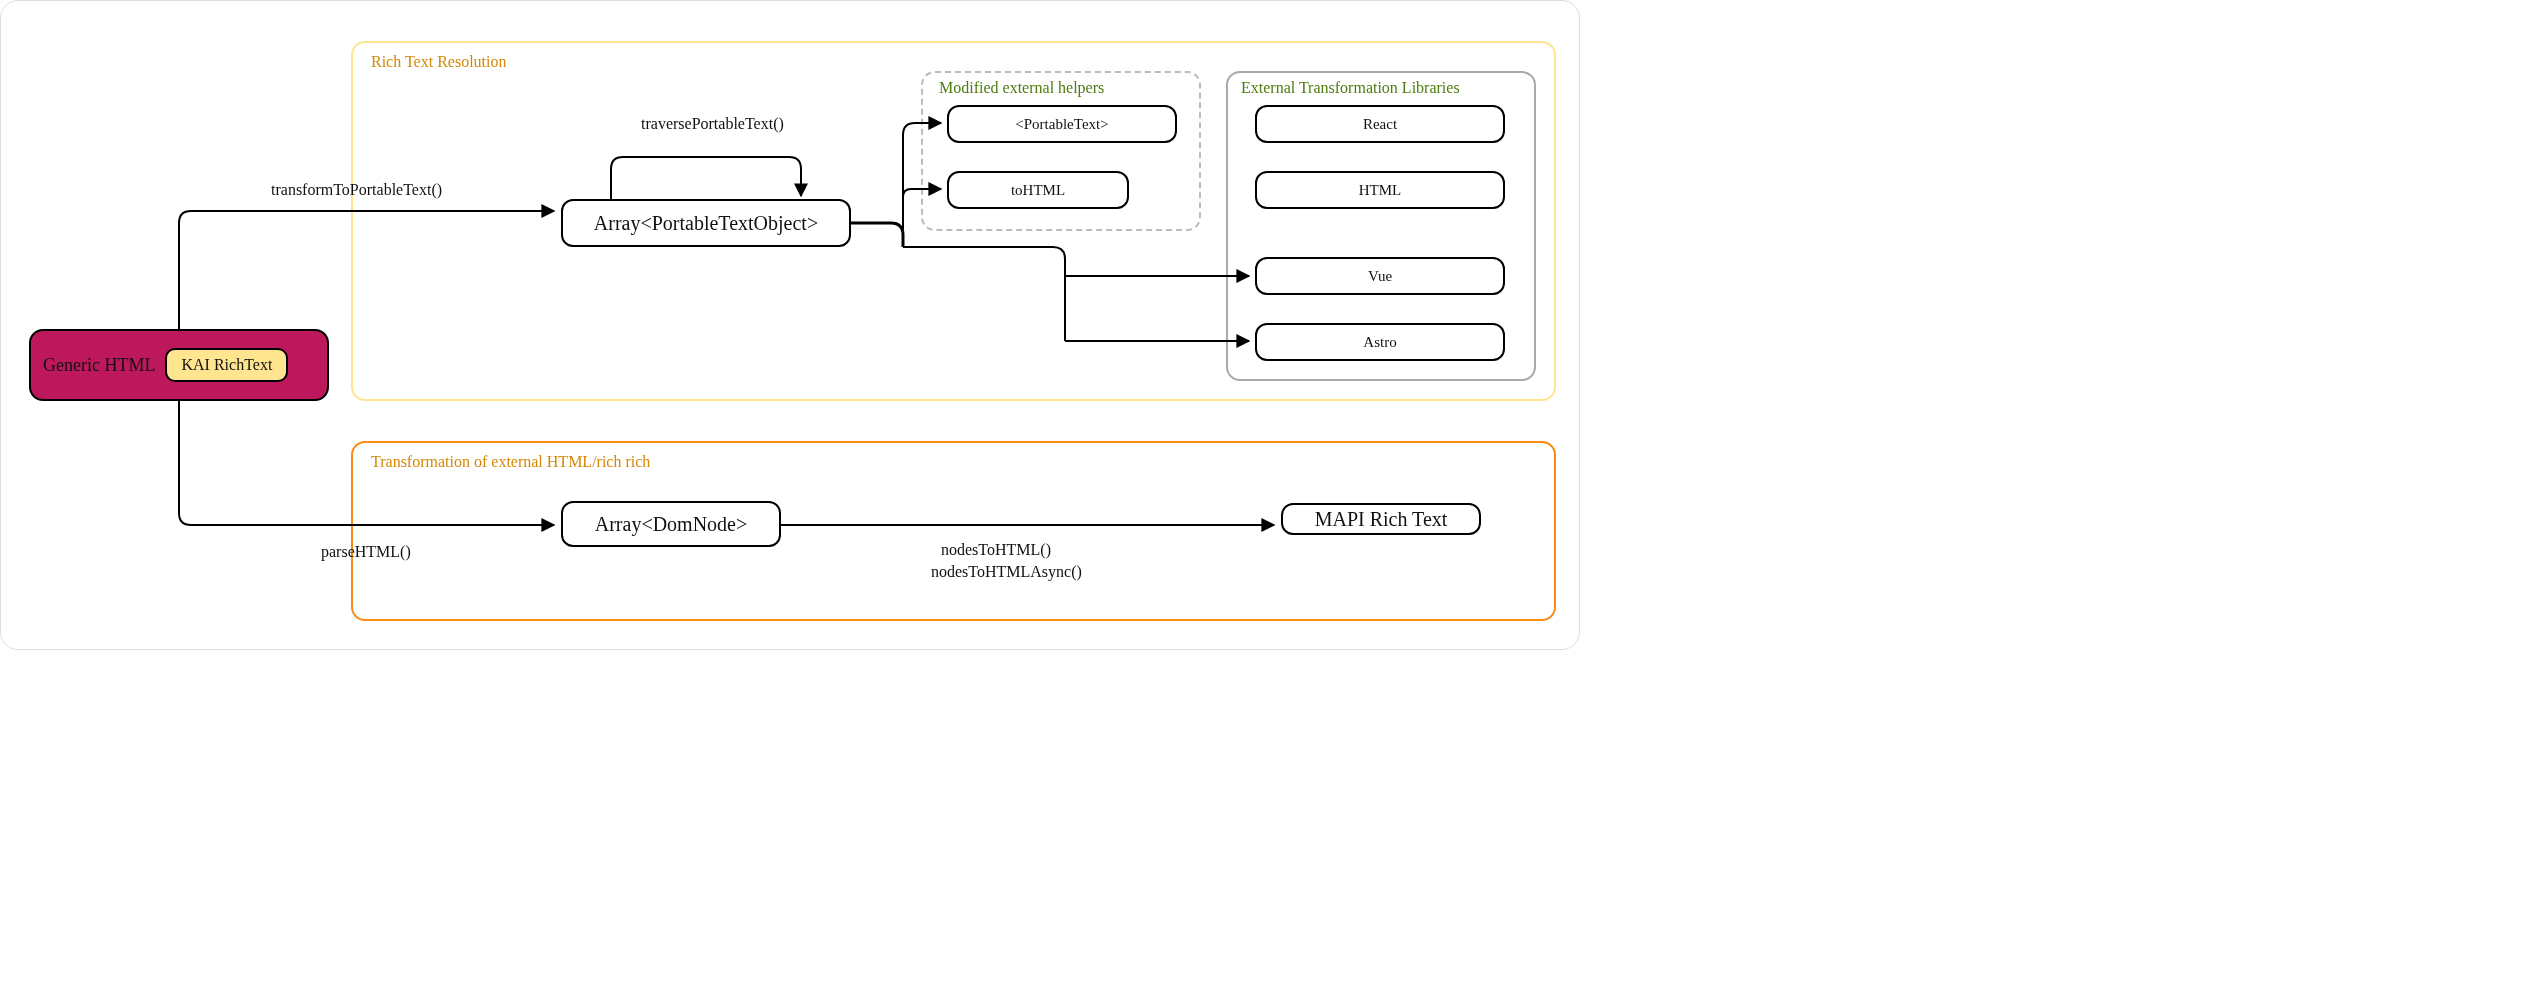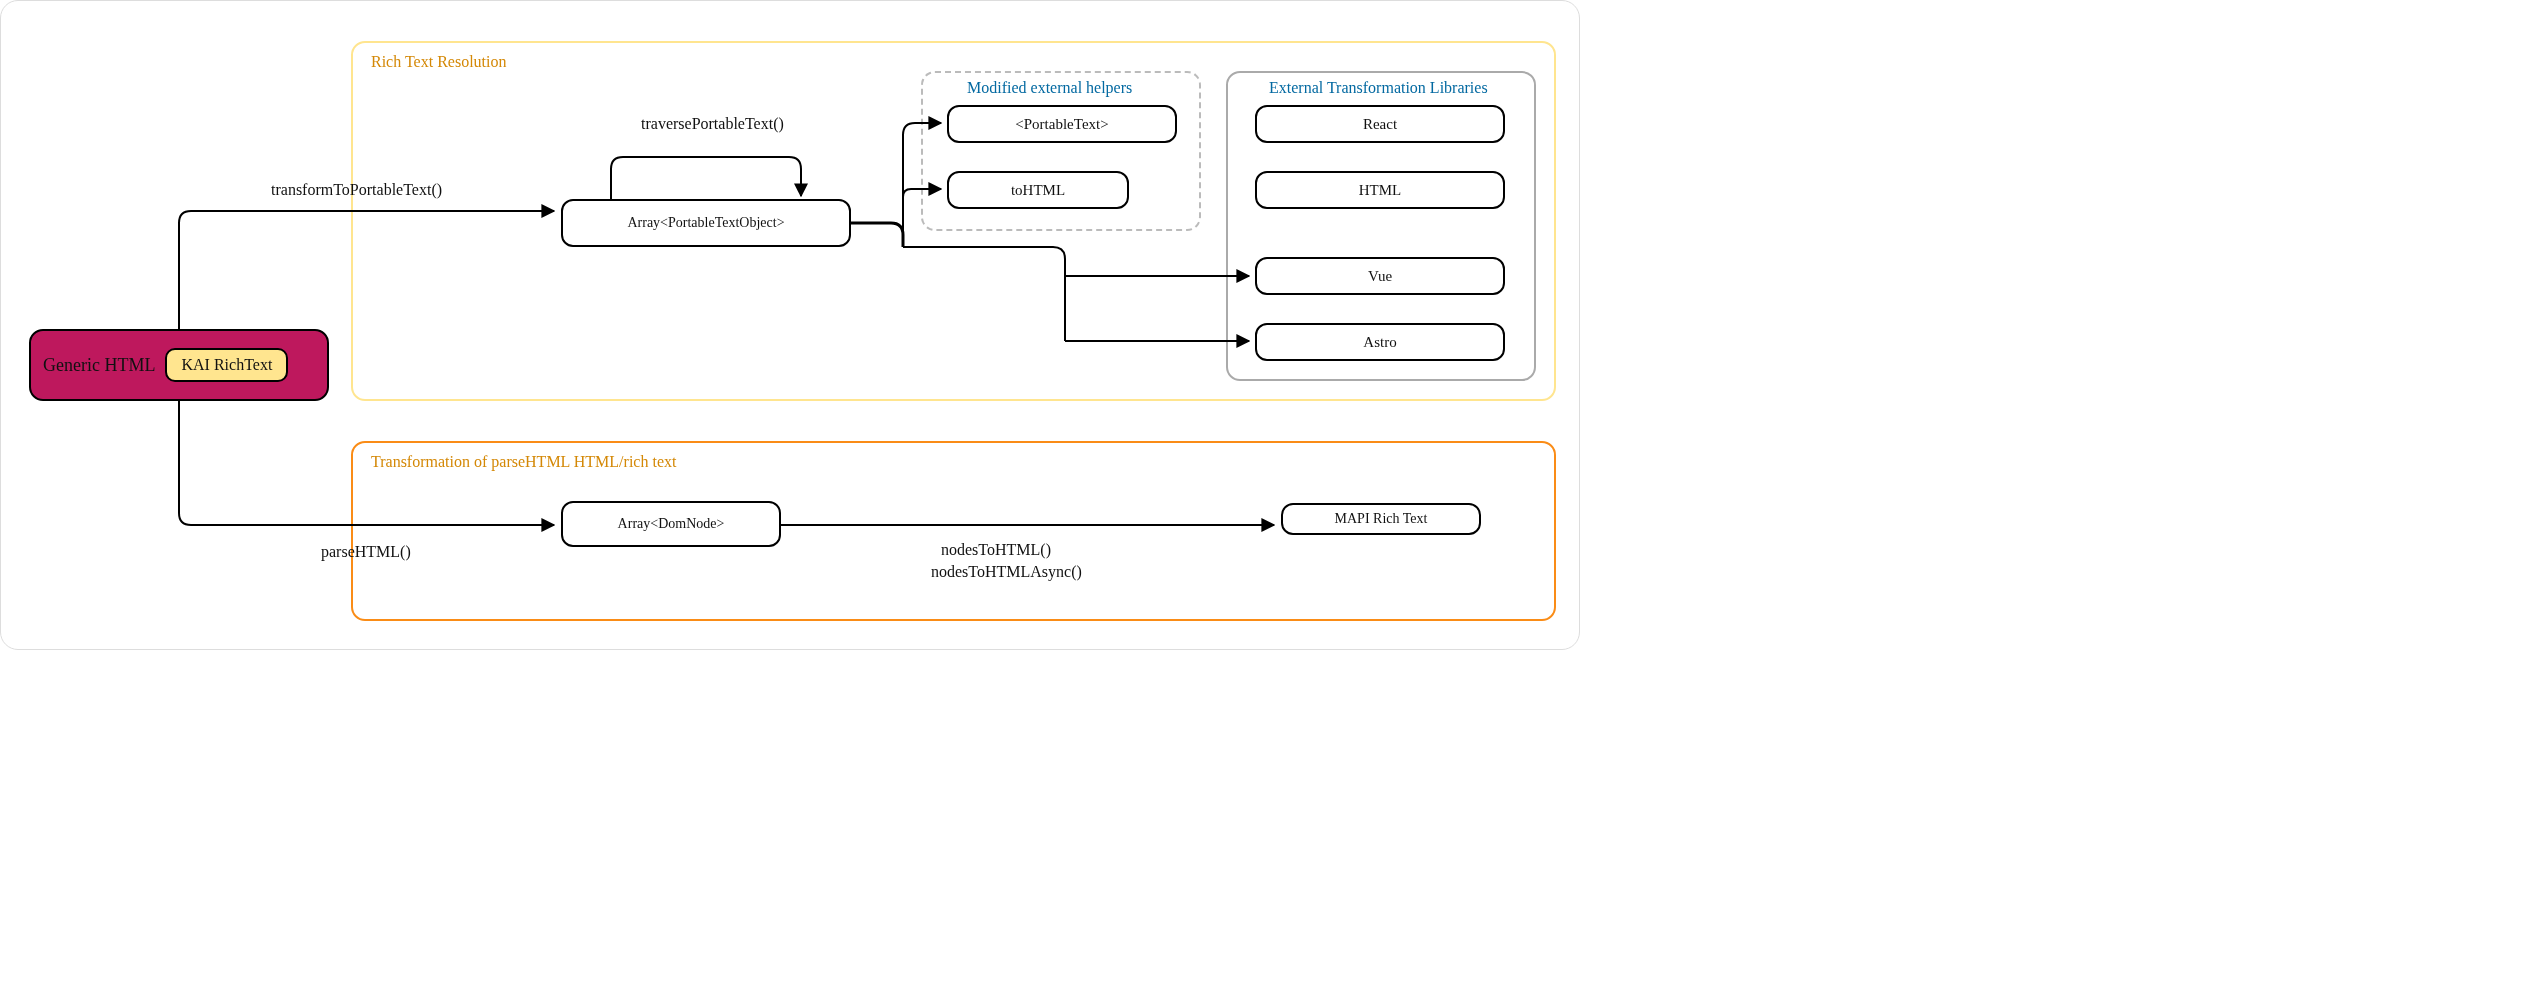--- a/index.html
+++ b/index.html
@@ -29,32 +29,32 @@
   }
   .node {
     position: absolute;
     border: 2px solid #000;
     border-radius: 12px;
     background: #fff;
     display: flex;
     align-items: center;
     justify-content: center;
     text-align: center;
-    font-size: 14px;
+    font-size: 20px;
     padding: 4px 10px;
   }
   .node.small { font-size: 15px; padding: 2px 8px; }
   .label {
     position: absolute;
     font-size: 16px;
     color: #111;
     white-space: nowrap;
   }
   .label.amber { color: #d48806; }
-  .label.gray  { color: #0369a1; margin-left: 28px; }
+  .label.gray  { color: #4d7c0f; }
   .group {
     position: absolute;
     border-radius: 14px;
   }
   .group-yellow { border: 2px solid #ffe58f; }
   .group-orange { border: 2px solid #fa8c16; }
   .group-dashed { border: 2px dashed #bbb; }
   .group-gray   { border: 2px solid #aaa; }
   .src-outer {
     position: absolute;
@@ -77,21 +77,21 @@
 </style>
 </head>
 <body>
 
 <div class="canvas">
 
   <div class="group group-yellow" style="left:350px; top:40px; width:1205px; height:360px;"></div>
   <div class="label amber" style="left:370px; top:52px;">Rich Text Resolution</div>
 
   <div class="group group-orange" style="left:350px; top:440px; width:1205px; height:180px;"></div>
-  <div class="label amber" style="left:370px; top:452px;">Transformation of parseHTML HTML/rich text</div>
+  <div class="label amber" style="left:370px; top:452px;">Transformation of external HTML/rich rich</div>
 
   <div class="group group-dashed" style="left:920px; top:70px; width:280px; height:160px;"></div>
   <div class="label gray" style="left:938px; top:78px;">Modified external helpers</div>
 
   <div class="group group-gray" style="left:1225px; top:70px; width:310px; height:310px;"></div>
   <div class="label gray" style="left:1240px; top:78px;">External Transformation Libraries</div>
 
   <div class="src-outer" style="left:28px; top:328px; width:300px; height:72px;">
     <span class="txt">Generic HTML</span>
     <span class="src-inner">KAI RichText</span>

